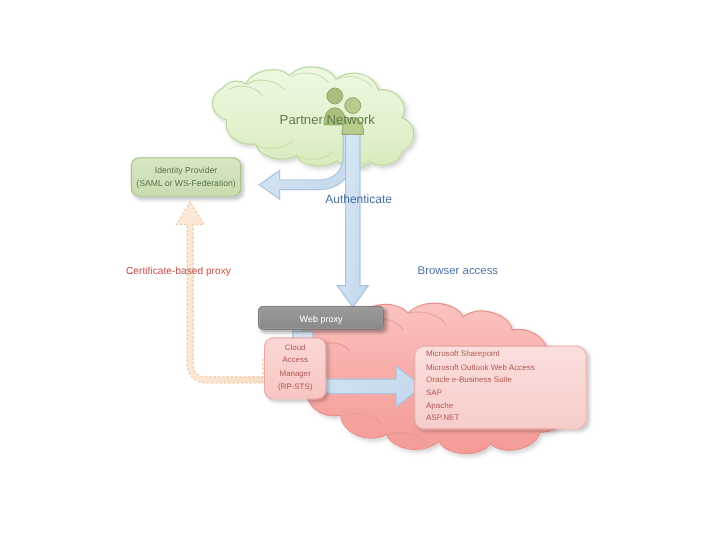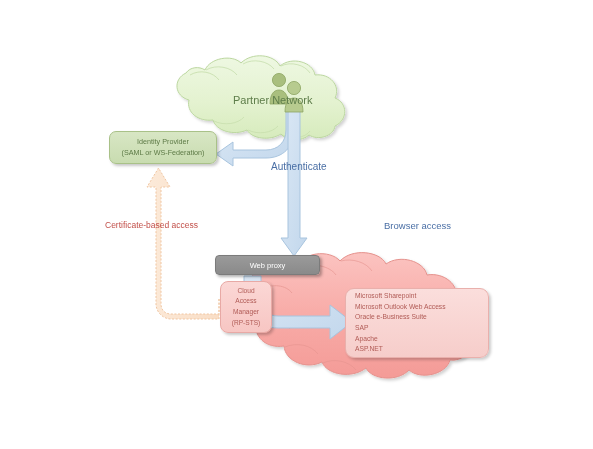--- a/index.html
+++ b/index.html
@@ -49,21 +49,20 @@
     left: 223px;
     top: 161px;
     font-size: 10px;
     color: #4a6fa5;
   }
   #browser-access-label {
     left: 300px;
     top: 220px;
     font-size: 9.5px;
     color: #4a6fa5;
-    margin-left: 36px;
   }
   #certificate-trust-label {
     left: 57px;
     top: 220px;
     font-size: 8.5px;
     color: #c2504a;
   }
 
   
   .box {
@@ -71,21 +70,21 @@
     box-sizing: border-box;
     display: flex;
     flex-direction: column;
     align-items: center;
     justify-content: center;
     text-align: center;
   }
   #identity-provider-box {
     left: 109px;
     top: 131px;
-    width: 108px;
+    width: 92px;
     height: 33px;
     border-radius: 7px;
     background: linear-gradient(180deg, #d8e6c4 0%, #c8dcb0 100%);
     border: 1px solid #a9c188;
     box-shadow: 2px 2px 3px rgba(0,0,0,0.22);
     color: #5d7a46;
     font-size: 7.2px;
     line-height: 1.5;
   }
   #web-proxy-box {
@@ -303,21 +302,21 @@
     </g>
   </svg>
 
   <div class="lbl" id="partner-network-label">Partner Network</div>
 
 
   <div class="lbl" id="authenticate-label">Authenticate</div>
 
   <div class="lbl" id="browser-access-label">Browser access</div>
 
-  <div class="lbl" id="certificate-trust-label">Certificate-based access</div>
+  <div class="lbl" id="certificate-trust-label">Certificate-based proxy</div>
 
   <div class="box" id="identity-provider-box">
     <span>Identity Provider</span>
     <span>(SAML or WS-Federation)</span>
   </div>
 
   <div class="box" id="web-proxy-box">
     <span>Web proxy</span>
   </div>
 

